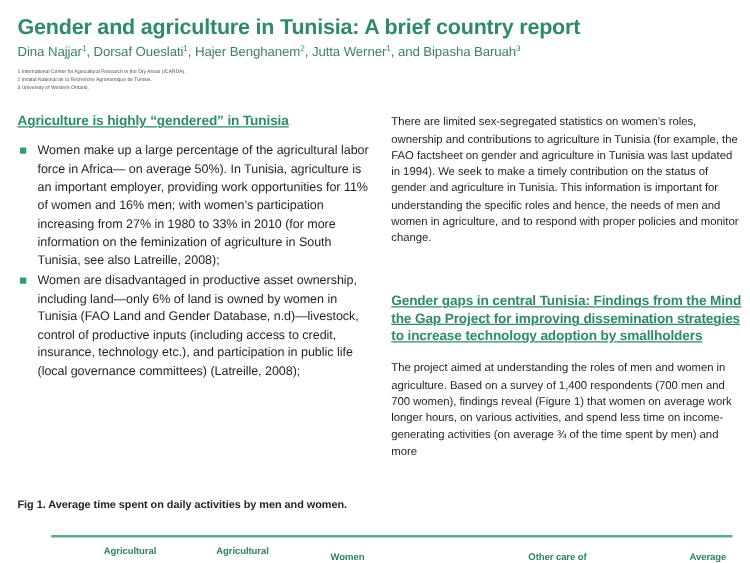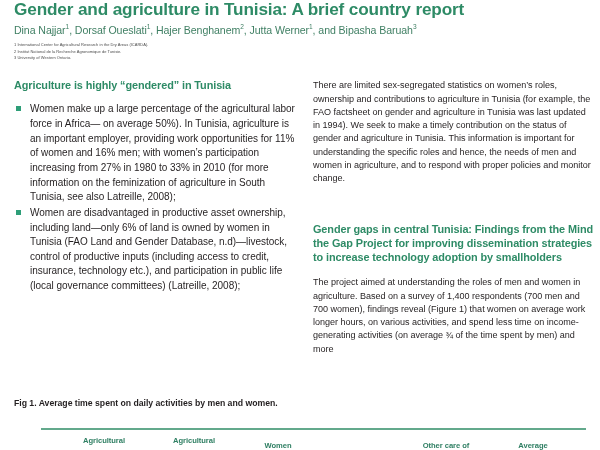--- a/index.html
+++ b/index.html
@@ -13,21 +13,21 @@
     overflow: hidden;
     font-family: "Liberation Sans", sans-serif;
     color: #231f20;
     -webkit-font-smoothing: antialiased;
   }
   .page {
     position: relative;
     width: 600px;
     height: 450px;
     box-sizing: border-box;
-    padding: 4px 14px;
+    padding: 16px 14px;
   }
 
   
   .doc-title {
     font-size: 17.2px;
     font-weight: bold;
     color: #2e8b66;
     letter-spacing: -0.15px;
     line-height: 1.05;
     margin: 0;
@@ -76,20 +76,21 @@
     flex: 0 0 281px;
   }
 
   .sec-head {
     font-size: 10.9px;
     font-weight: bold;
     color: #2e8b66;
     line-height: 1.28;
     margin: 0 0 9px 0;
     letter-spacing: -0.1px;
+    text-decoration: underline;
   }
   .sec-head.block2 {
     margin-top: 38px;
     margin-bottom: 11px;
   }
 
   p.body {
     font-size: 9.05px;
     line-height: 1.465;
     margin: 0;
@@ -198,16 +199,16 @@
 
   <div class="fig-caption">Fig 1. Average time spent on daily activities by men and women.</div>
 
   <div class="chart-rule"></div>
 
   <div class="chart-labels">
     <div class="clab" style="left:68px; top:6px; width:72px;">Agricultural</div>
     <div class="clab" style="left:158px; top:6px; width:72px;">Agricultural</div>
     <div class="clab" style="left:252px; top:11px; width:52px;">Women</div>
     <div class="clab" style="left:411px; top:11px; width:70px;">Other care of</div>
-    <div class="clab" style="left:504px; top:11px; width:58px;">Average</div>
+    <div class="clab" style="left:523px; top:11px; width:58px;text-align:right;">Average</div>
   </div>
 
 </div>
 
 </body></html>

